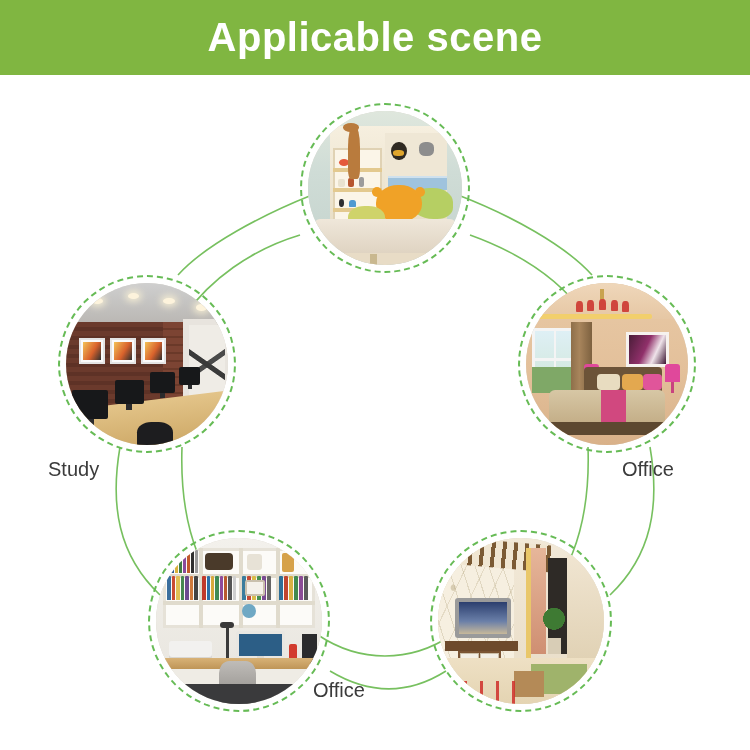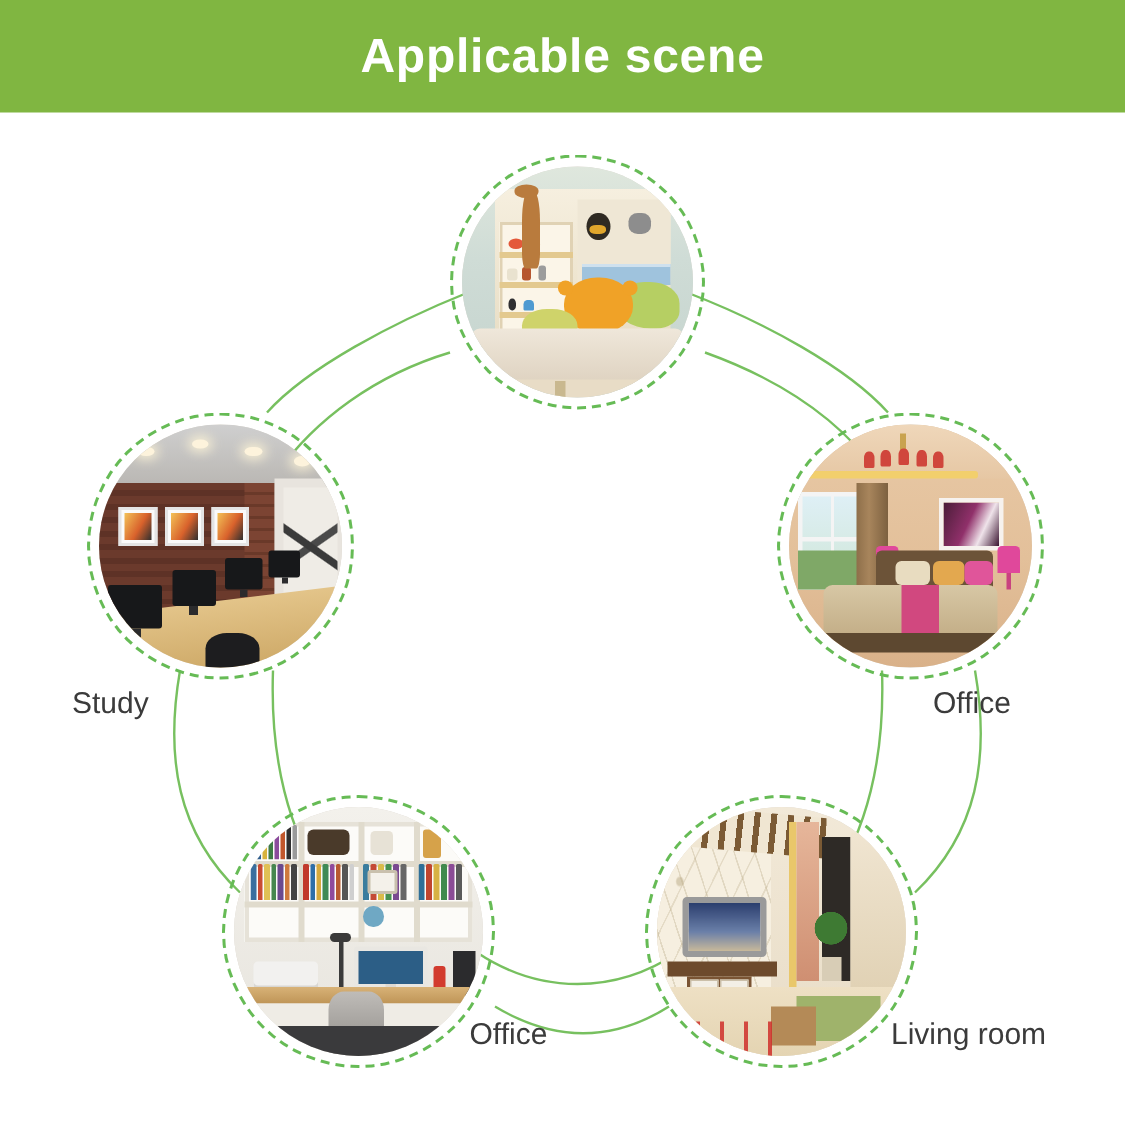--- a/index.html
+++ b/index.html
@@ -13,21 +13,21 @@
 
   
   .header-banner{
     position:absolute; left:0; top:0;
     width:750px; height:75px;
     background:#80b641;
     display:flex; align-items:center; justify-content:center;
   }
   .header-title{
     color:#ffffff;
-    font-size:32px;
+    font-size:40px;
     font-weight:bold;
     letter-spacing:0.5px;
     font-family:"Liberation Sans", sans-serif;
   }
 
   
   .stage{
     position:absolute; left:0; top:75px;
     width:750px; height:675px;
   }
@@ -425,16 +425,15 @@
         <div class="lv-plant"></div>
         <div class="lv-pot"></div>
         <div class="lv-floor"></div>
         <div class="lv-green"></div>
         <div class="lv-step"></div>
         <div class="lv-rug"></div>
       </div>
     </div>
     <div class="node-ring"></div>
   </div>
-  <div class="node-label" id="label-living">Living room</div>
 
 
 </div>
 
 </body></html>

